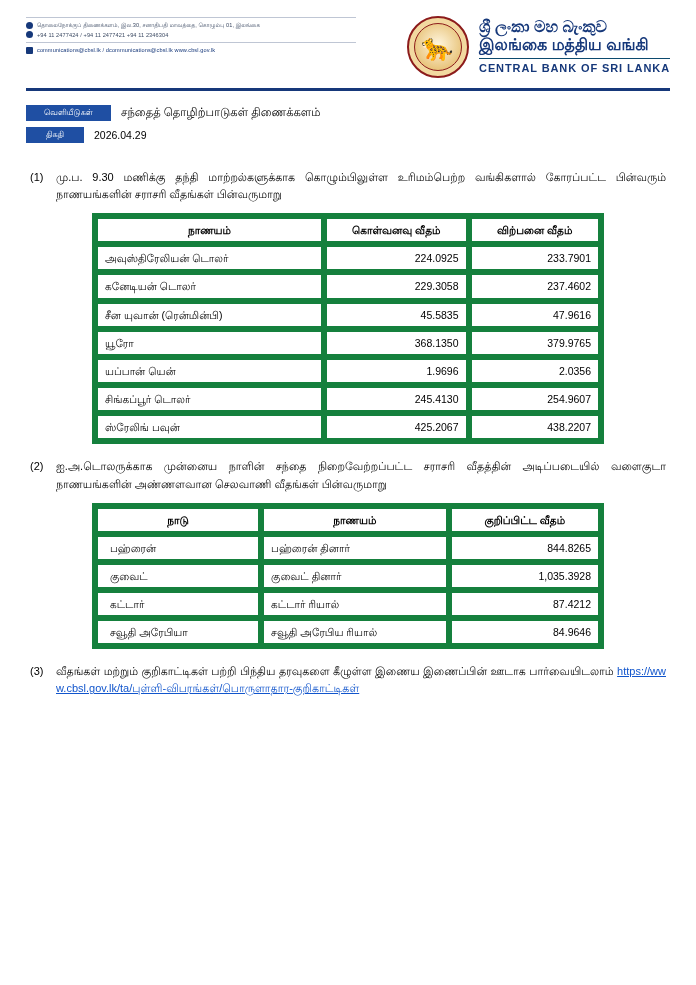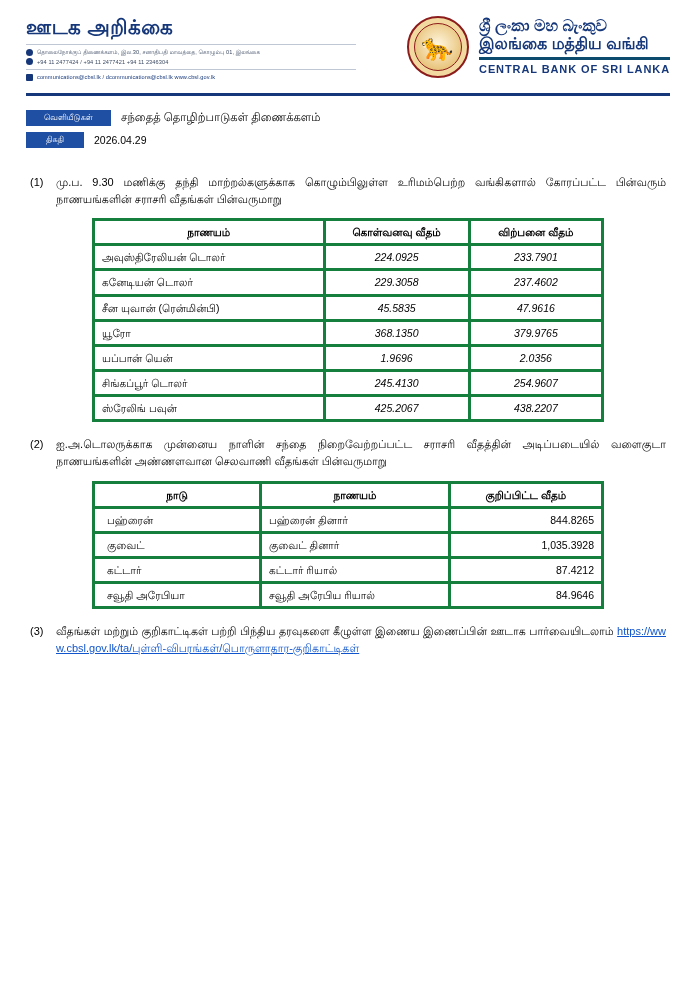--- a/index.html
+++ b/index.html
@@ -86,21 +86,21 @@
   }
   .bank-name {
     color: #16387a;
     line-height: 1.12;
   }
   .bank-name .si { font-size: 16px; font-weight: bold; }
   .bank-name .ta { font-size: 16px; font-weight: bold; }
   .bank-name .en {
     font-size: 11px; font-weight: bold; letter-spacing: 0.9px;
     margin-top: 4px;
-    border-top: 3px solid #0c4a6e;
+    border-top: 1px solid #0c4a6e;
     padding-top: 3px;
     display: inline-block;
   }
   .header-band {
     height: 3px;
     background: #16387a;
     margin: 4px 26px 0 26px;
   }
 
   
@@ -140,31 +140,31 @@
   }
   .para .num { width: 26px; flex: 0 0 auto; }
   .para .txt { flex: 1 1 auto; text-align: justify; }
 
   table {
     border-collapse: collapse;
     margin: 2px auto 14px auto;
     width: 512px;
   }
   th, td {
-    border: 3px solid #15803d;
+    border: 6px solid #15803d;
     font-size: 10.5px;
     padding: 4px 7px;
     line-height: 1.35;
   }
   th { font-weight: bold; text-align: center; }
   .t1 col.c1 { width: 232px; }
   .t1 col.c2 { width: 146px; }
   .t1 col.c3 { width: 134px; }
   .t1 td.name { text-align: left; }
-  .t1 td.num { text-align: center; font-style: italic; }
+  .t1 td.num { text-align: right; }
   .t1 tbody td { height: 21px; }
 
   .t2 col.c1 { width: 168px; }
   .t2 col.c2 { width: 190px; }
   .t2 col.c3 { width: 154px; }
   .t2 td.name { text-align: left; padding-left: 12px; }
   .t2 td.cur { text-align: left; }
   .t2 td.num { text-align: right; }
   .t2 tbody td { height: 21px; }
 
@@ -172,21 +172,20 @@
     color: #1155cc;
     text-decoration: underline;
     word-break: break-all;
   }
 </style>
 </head>
 <body>
 
 <div class="letterhead">
   <div class="lh-left">
-    <div class="lh-title">ஊடக அறிக்கை</div>
     <div class="lh-rule"></div>
     <div class="lh-contact">
       <div class="row">
         <span class="lh-ico"></span>
         <span>தொலைநோக்குப் திணைக்களம், இல.30, சனாதிபதி மாவத்தை, கொழும்பு 01, இலங்கை</span>
       </div>
       <div class="row">
         <span class="lh-ico"></span>
         <span>+94 11 2477424 / +94 11 2477421    +94 11 2346304</span>
       </div>

